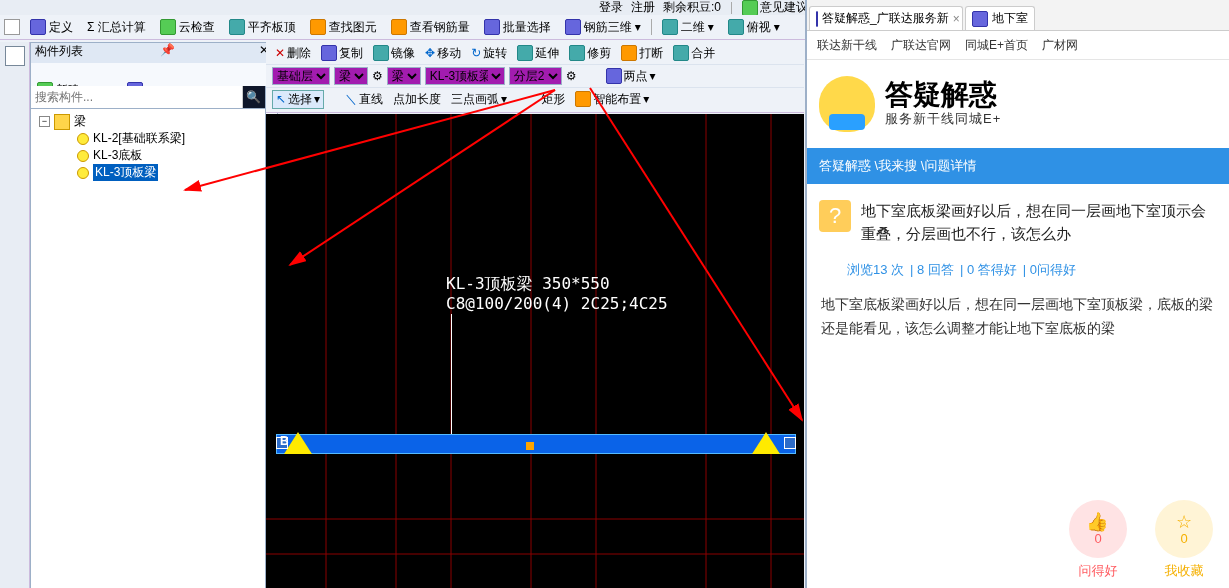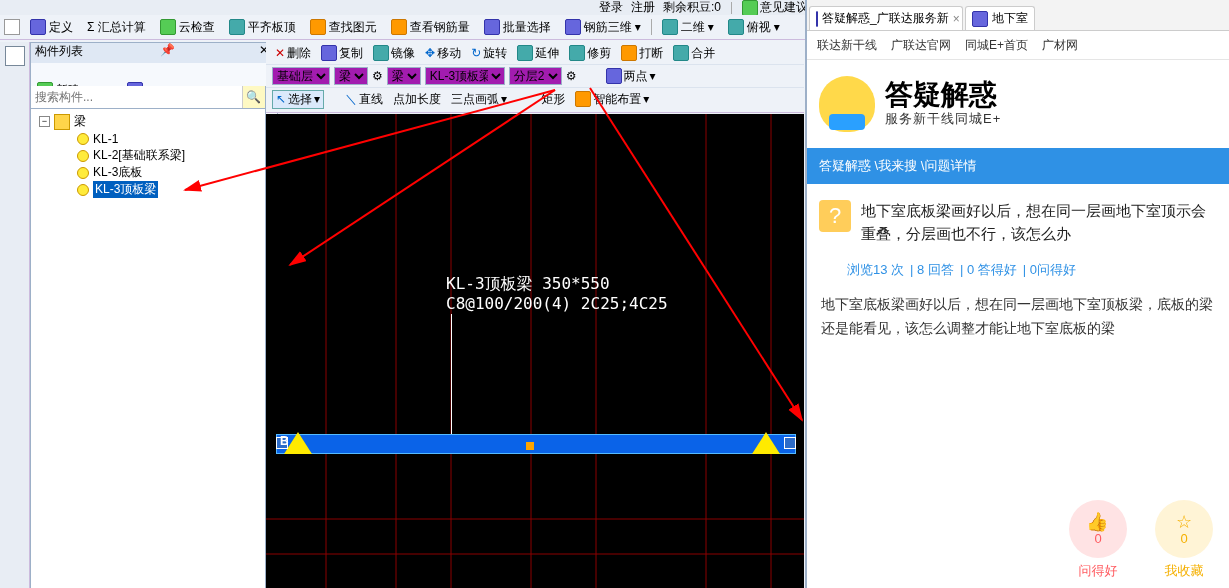--- a/index.html
+++ b/index.html
@@ -10,21 +10,21 @@
 .ico{display:inline-block;width:14px;height:14px;background:#4aa;border:1px solid #288;border-radius:2px}
 .ico.o{background:#f90;border-color:#c70}
 .ico.b{background:#66d;border-color:#33a}
 .ico.g{background:#5c5;border-color:#393}
 .row2{position:absolute;left:0;top:15px;height:24px;width:804px;display:flex;align-items:center;gap:6px;padding:0 4px;background:#eef2f8;border-bottom:1px solid #cbd}
 .row2 .btn{display:flex;align-items:center;gap:3px;padding:1px 4px;cursor:pointer}
 .panel-title{position:absolute;left:30px;top:42px;width:234px;height:20px;background:#dfe8f4;border:1px solid #9db0c8;display:flex;align-items:flex-start;padding:0 4px;font-size:12px}
 .panel-title .x{margin-left:auto;cursor:pointer}
 .panel-newrow{position:absolute;left:30px;top:63px;width:234px;height:22px;border:1px solid #9db0c8;border-top:none;display:flex;align-items:center;gap:14px;padding:16px 6px;background:#f6f9fd}
 .panel-newrow .ni{display:flex;align-items:center;gap:3px;cursor:pointer}
-.searchrow{position:absolute;left:30px;top:86px;width:234px;height:22px;border:1px solid #9db0c8;border-top:none;display:flex;background:#fef9c3}
+.searchrow{position:absolute;left:30px;top:86px;width:234px;height:22px;border:1px solid #9db0c8;border-top:none;display:flex;background:#0f172a}
 .searchrow input{flex:1;border:none;outline:none;padding:0 4px;font-size:12px;color:#888}
 .searchrow .sbtn{width:22px;border-left:1px solid #ccc;display:flex;align-items:center;justify-content:center;cursor:pointer;color:#888}
 .treewrap{position:absolute;left:30px;top:109px;width:234px;height:478px;border:1px solid #9db0c8;border-top:none;background:#fff;padding:4px 0;overflow:auto}
 .treewrap .node{display:flex;align-items:center;gap:4px;height:17px;padding-left:8px;cursor:pointer}
 .treewrap .node .exp{width:9px;height:9px;border:1px solid #888;display:flex;align-items:center;justify-content:center;font-size:9px;line-height:1}
 .treewrap .leaf{display:flex;align-items:center;gap:4px;height:17px;padding-left:46px;cursor:pointer;white-space:nowrap}
 .treewrap .leaf .dot{width:10px;height:10px;border-radius:50%;background:#ffeb3b;border:1px solid #c90}
 .treewrap .leaf.sel span.lbl{background:#005fbf;color:#fff;padding:0 2px}
 .leftstrip{position:absolute;left:0;top:42px;width:29px;height:546px;background:#e8edf4;border-right:1px solid #cbd}
 .leftstrip .sq{width:18px;height:18px;margin:4px auto;border:1px solid #789;background:#fff;cursor:pointer}
@@ -141,24 +141,20 @@
 </div>
 <div class="treewrap">
   <div class="node">
     <span class="exp">−</span>
     <span style="width:14px;height:14px;display:inline-block;background:#ffd54a;border:1px solid #c90"></span>
     <span>梁</span>
   </div>
   <div id="leaves">
         <div class="leaf">
           <span class="dot"></span>
-          <span class="lbl">KL-1</span>
-        </div>
-        <div class="leaf">
-          <span class="dot"></span>
           <span class="lbl">KL-2[基础联系梁]</span>
         </div>
         <div class="leaf">
           <span class="dot"></span>
           <span class="lbl">KL-3底板</span>
         </div>
         <div class="leaf sel">
           <span class="dot"></span>
           <span class="lbl">KL-3顶板梁</span>
         </div>

